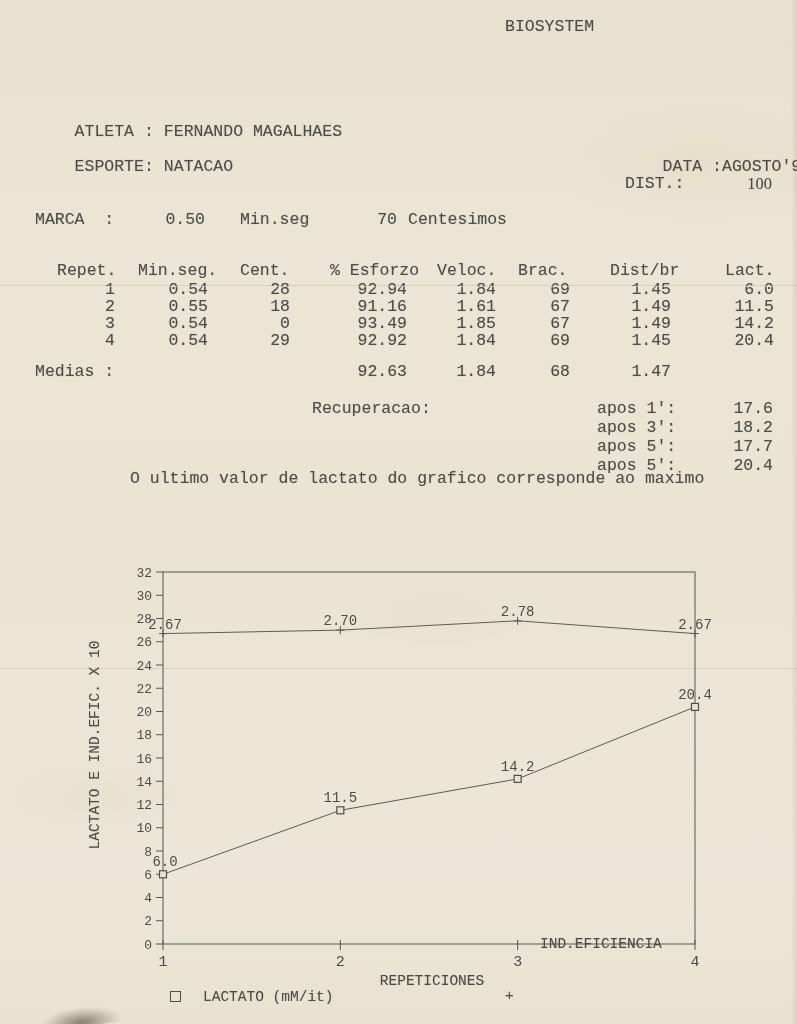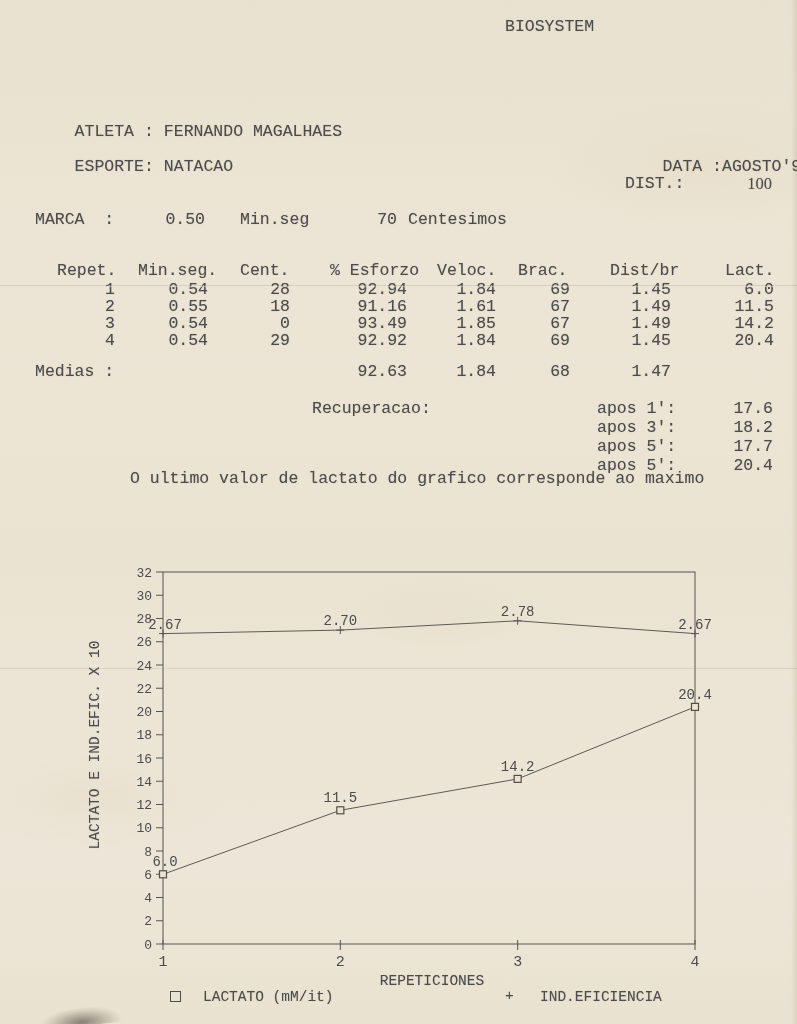--- a/index.html
+++ b/index.html
@@ -208,19 +208,19 @@
       <text x="695" y="74.6" class="dlabel" text-anchor="middle">2.67</text>
     </svg>
 
   <div id="y-axis-title" class="abs mono sm" style="left:95px;top:745px;">LACTATO E IND.EFIC. X 10</div>
 
   <div class="abs mono sm" style="left:432px;top:973px;transform:translateX(-50%);">REPETICIONES</div>
 
   <span class="legend-square" style="left:170px;top:991px;"></span>
   <div class="abs mono sm" style="left:203px;top:989px;">LACTATO (mM/it)</div>
   <div class="abs mono sm" style="left:505px;top:988px;">+</div>
-  <div class="abs mono sm" style="left:540px;top:989px;">IND.EFICIENCIA</div>
+  <div class="abs mono sm" style="left:540px;top:936px;">IND.EFICIENCIA</div>
 
   <div id="crease-1" class="crease"></div>
   <div id="crease-2" class="crease"></div>
   <div id="edge-shade"></div>
   <div id="corner-smudge"></div>
 </div>
 
 </body></html>

